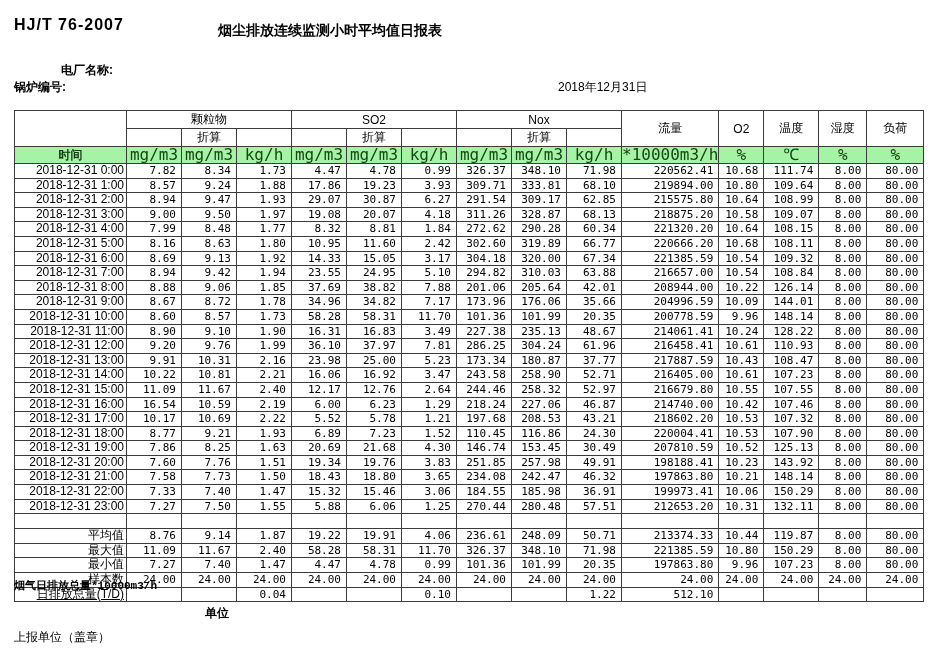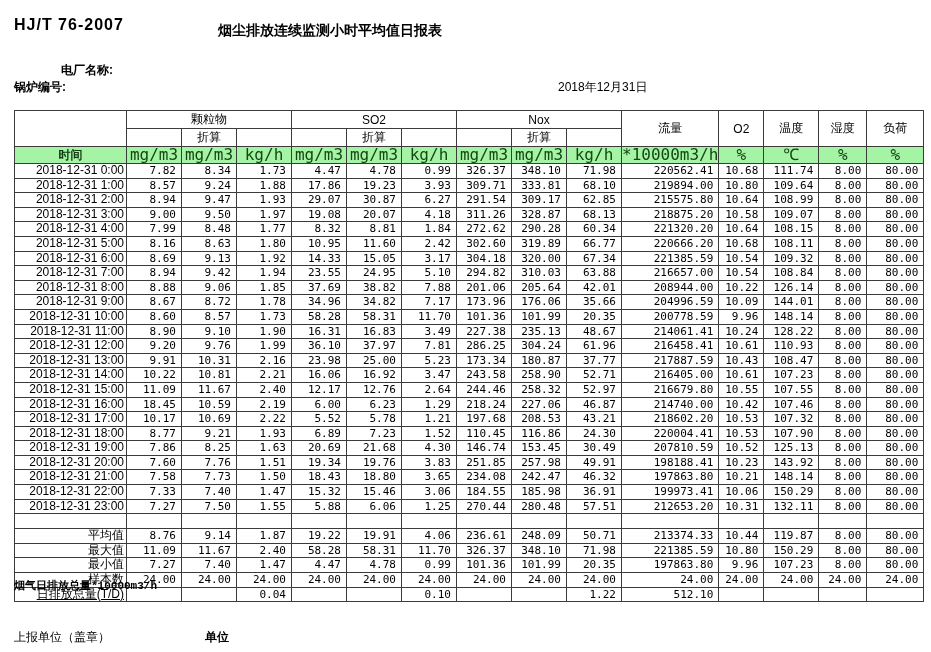--- a/index.html
+++ b/index.html
@@ -36,21 +36,21 @@
     font-weight:bold;font-size:12px;color:#103a10;
   }
   td.row-label{
     font-family:"Liberation Sans","DejaVu Sans",sans-serif;font-size:12px;
     text-align:right;padding-right:2px;
   }
   td.total-label span{display:inline-block;margin-left:-12px;text-decoration:underline;}
   tr.spacer td{height:14px;}
   .foot1{left:14px;top:578px;font-weight:bold;font-size:11px;font-family:Liberation Mono, monospace;}
   .foot2{left:14px;top:629px;font-weight:normal;font-size:12px;}
-  .foot3{left:205px;top:629px;font-weight:bold;font-size:12px;}
+  .foot3{left:205px;top:605px;font-weight:bold;font-size:12px;}
 </style>
 </head>
 <body>
 
 <div class="abs std-code">HJ/T  76-2007</div>
 <div class="abs title">烟尘排放连续监测小时平均值日报表</div>
 <div class="abs plant">电厂名称:</div>
 <div class="abs boiler">锅炉编号:</div>
 <div class="abs rdate">2018年12月31日</div>
 
@@ -382,21 +382,21 @@
           <td>258.32</td>
           <td>52.97</td>
           <td>216679.80</td>
           <td>10.55</td>
           <td>107.55</td>
           <td>8.00</td>
           <td>80.00</td>
         </tr>
         <tr>
           <td class="row-label ">2018-12-31 16:00</td>
-          <td>18.45</td>
+          <td>16.54</td>
           <td>10.59</td>
           <td>2.19</td>
           <td>6.00</td>
           <td>6.23</td>
           <td>1.29</td>
           <td>218.24</td>
           <td>227.06</td>
           <td>46.87</td>
           <td>214740.00</td>
           <td>10.42</td>

